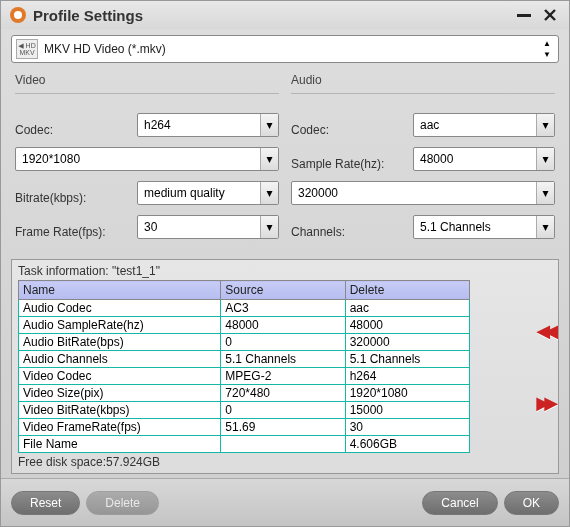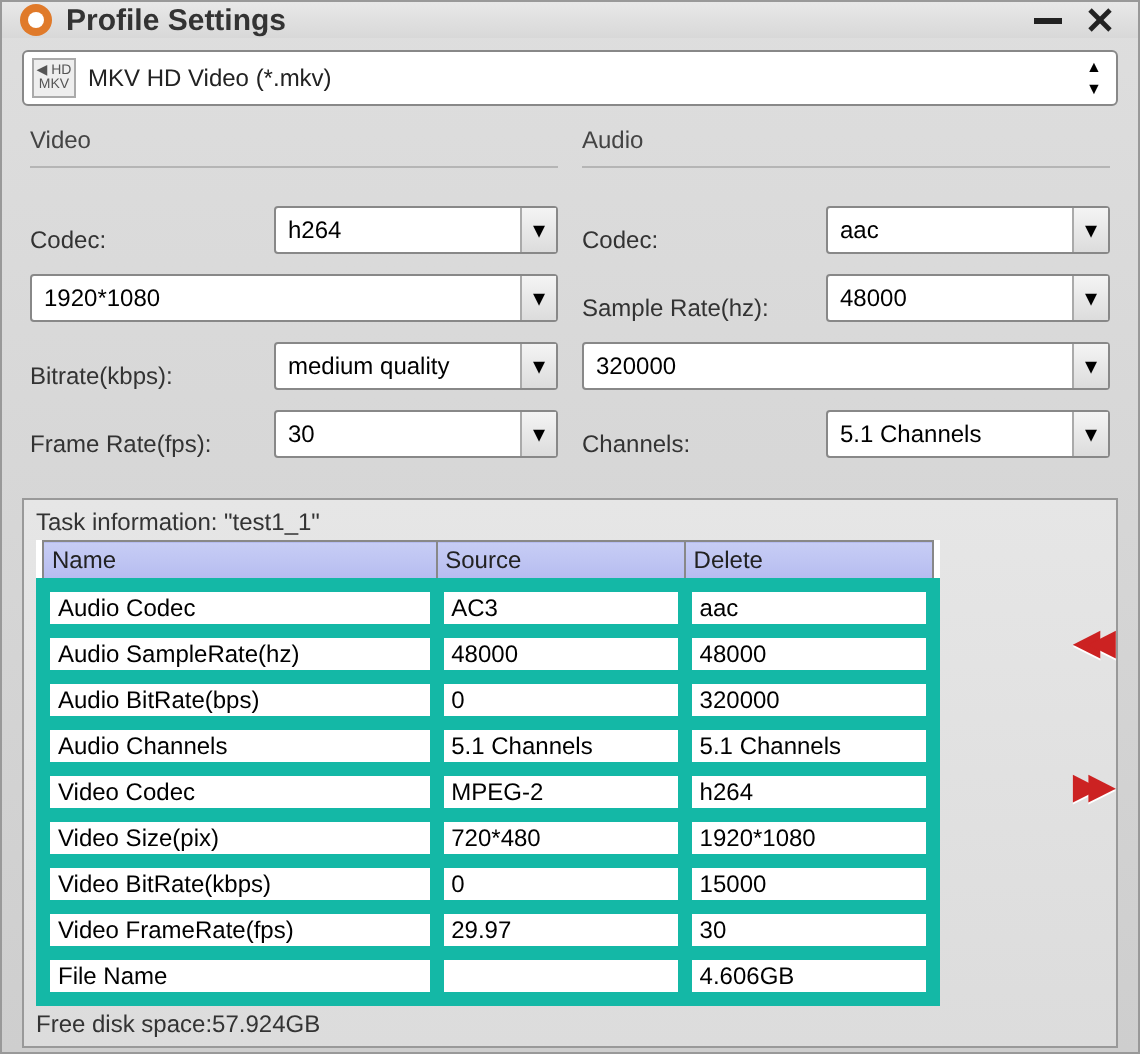--- a/index.html
+++ b/index.html
@@ -22,21 +22,21 @@
   .panel-title { font-size:12px; color:#444; border-bottom:1px solid #b5b5b5; padding-bottom:6px; margin-bottom:19px; }
   .field { display:flex; align-items:flex-end; margin-bottom:10px; }
   .field label { width: 122px; font-size:12px; color:#333; }
   .combo { flex:1; height:24px; border:1px solid #888; background:#fff; display:flex; align-items:center; font-size:12px; border-radius:2px; }
   .combo .val { flex:1; padding:0 6px; }
   .combo .arw { width:18px; height:100%; border-left:1px solid #aaa; background:linear-gradient(#f4f4f4,#dcdcdc); display:flex; align-items:center; justify-content:center; }
   .taskbox { flex:1; border:1px solid #999; background: linear-gradient(#e6e6e6,#dcdcdc); padding:4px 6px; position:relative; display:flex; flex-direction:column; }
   .task-title { font-size:12px; color:#333; margin-bottom:2px; }
   table { border-collapse: collapse; width: 452px; font-size:12px; background:#fff; }
   th { background: linear-gradient(#c7cdf5,#b6bcf0); text-align:left; padding:2px 4px; border:1px solid #888; font-weight:normal; color:#222;}
-  td { border:7px solid #14b8a6; padding:1px 4px; height:17px; }
+  td { border:1px solid #14b8a6; padding:1px 4px; height:17px; }
   .freedisk { font-size:12px; color:#333; margin-top:2px; }
   .navbtns { position:absolute; right:6px; top:60px; display:flex; flex-direction:column; gap:50px; }
   .navbtn { color:#c22; cursor:pointer; font-size:18px; letter-spacing:-6px; text-shadow:0 1px 0 #fff;}
   .footer { height:48px; background:linear-gradient(#d8d8d8,#c4c4c4); border-top:1px solid #aaa; display:flex; align-items:center; padding:0 10px; gap:6px; }
   .btn { height:24px; padding:0 18px; font-size:12px; border:1px solid #777; border-radius:12px; background:linear-gradient(#8c8c8c,#6e6e6e); color:#fff; display:flex; align-items:center; cursor:pointer; }
   .btn.disabled { opacity:.55; cursor:default; }
   .spacer { flex:1; }
   svg { display:block; }
 </style>
 </head>
@@ -183,21 +183,21 @@
               <td>720*480</td>
               <td>1920*1080</td>
             </tr>
             <tr>
               <td>Video BitRate(kbps)</td>
               <td>0</td>
               <td>15000</td>
             </tr>
             <tr>
               <td>Video FrameRate(fps)</td>
-              <td>29.97</td>
+              <td>51.69</td>
               <td>30</td>
             </tr>
             <tr>
               <td>File Name</td>
               <td></td>
               <td>4.606GB</td>
             </tr>
           </tbody>
       </table>
       <div class="freedisk">Free disk space:57.924GB</div>

